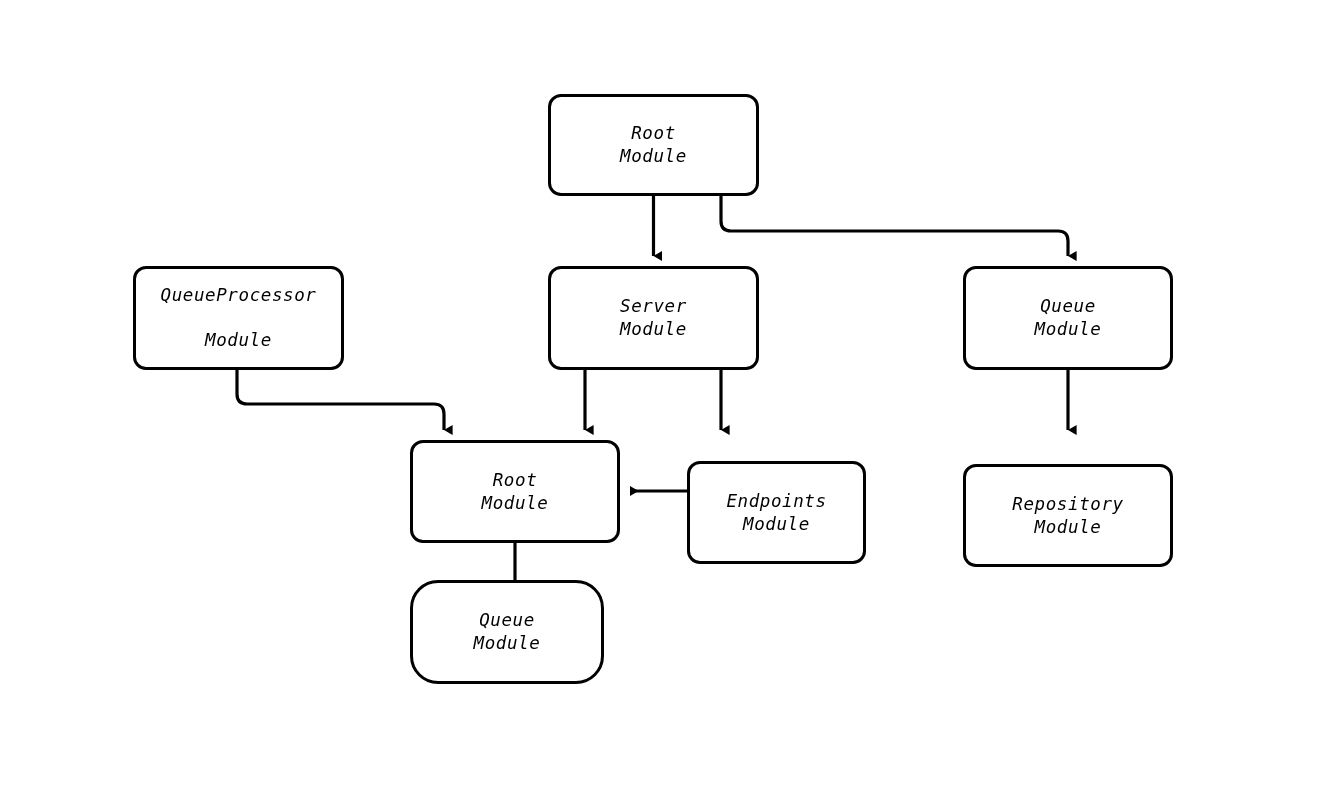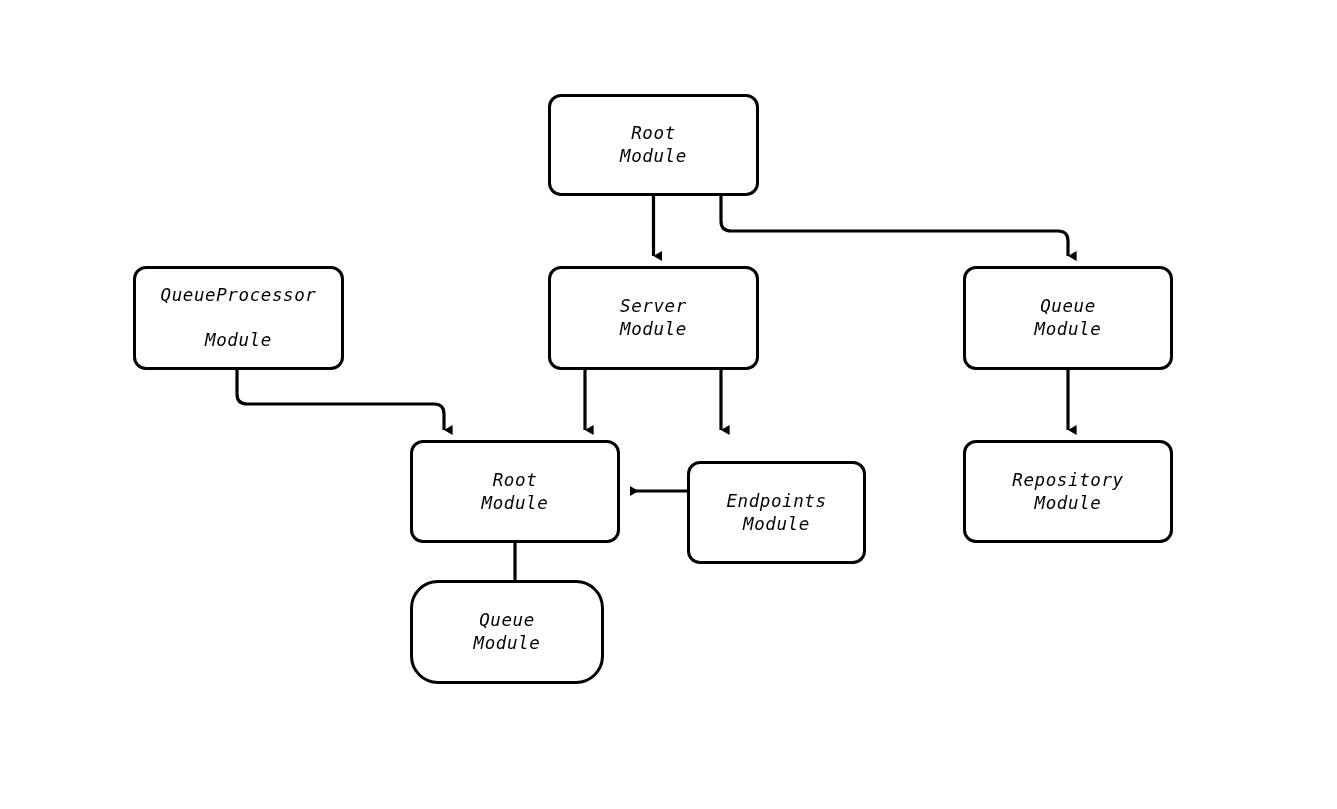--- a/index.html
+++ b/index.html
@@ -108,21 +108,21 @@
   <div class="node" style="left:410px; top:440px; width:210px; height:103px;">
     <span class="node-line">Root</span>
     <span class="node-line">Module</span>
   </div>
 
   <div class="node" style="left:687px; top:440px; width:179px; height:103px;margin-top:21px;">
     <span class="node-line">Endpoints</span>
     <span class="node-line">Module</span>
   </div>
 
-  <div class="node" style="left:963px; top:440px; width:210px; height:103px;">
+  <div class="node" style="left:963px; top:464px; width:210px; height:103px;">
     <span class="node-line">Repository</span>
     <span class="node-line">Module</span>
   </div>
 
   <div class="node" style="left:410px; top:580px; width:194px; height:104px;border-radius:28px;">
     <span class="node-line">Queue</span>
     <span class="node-line">Module</span>
   </div>
 
 </div>

